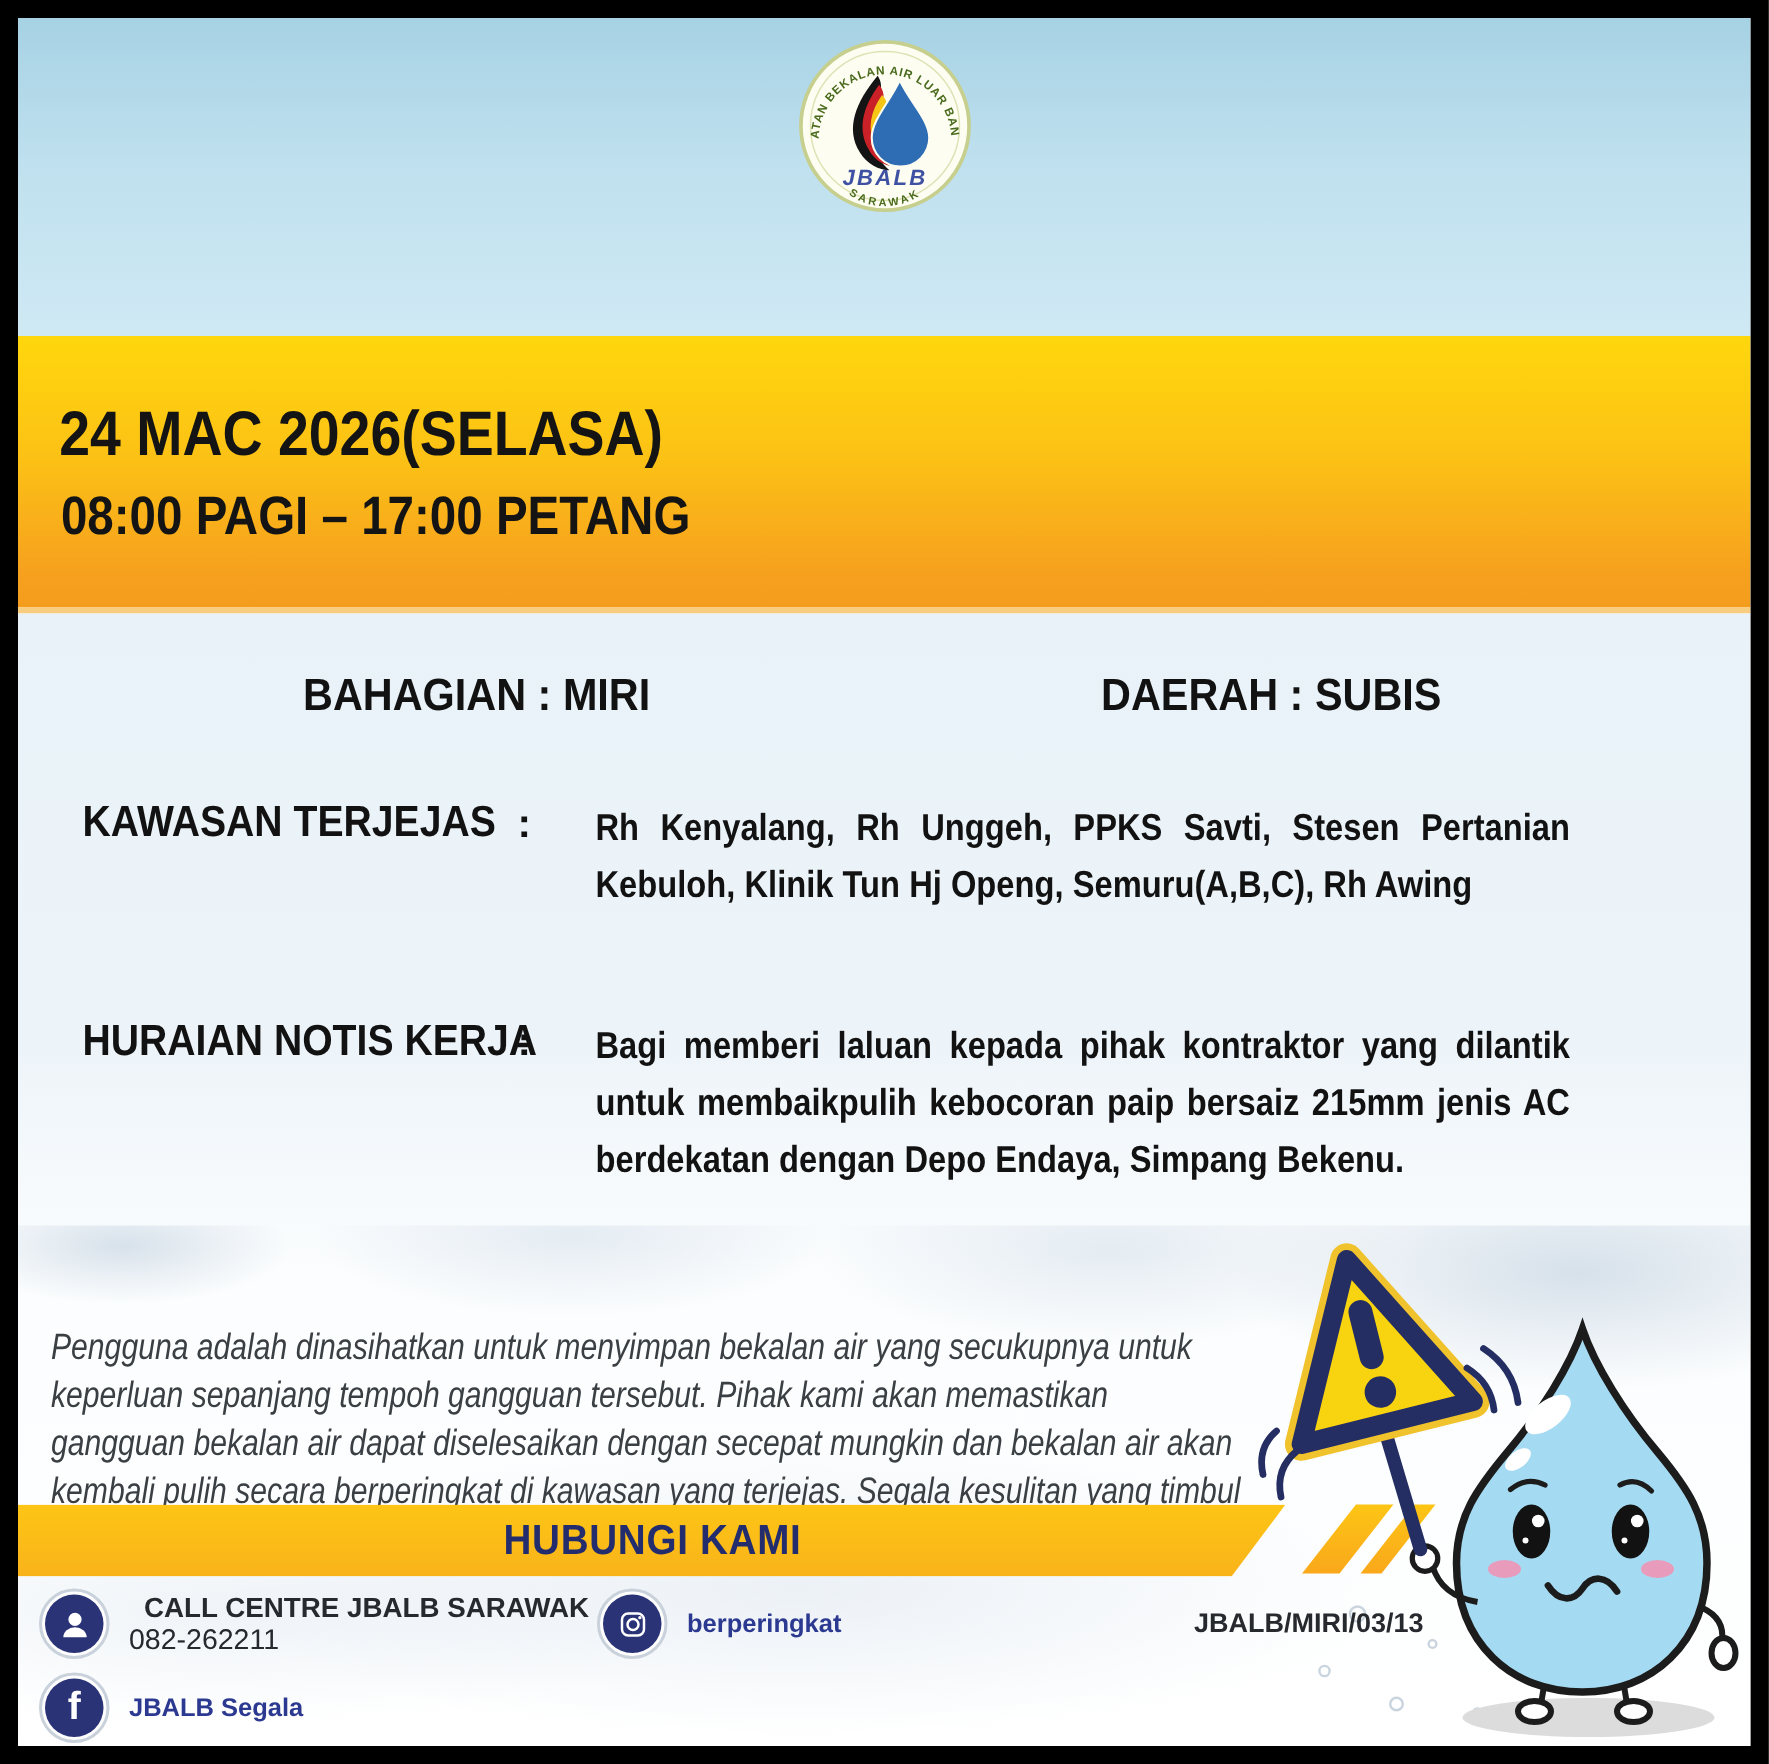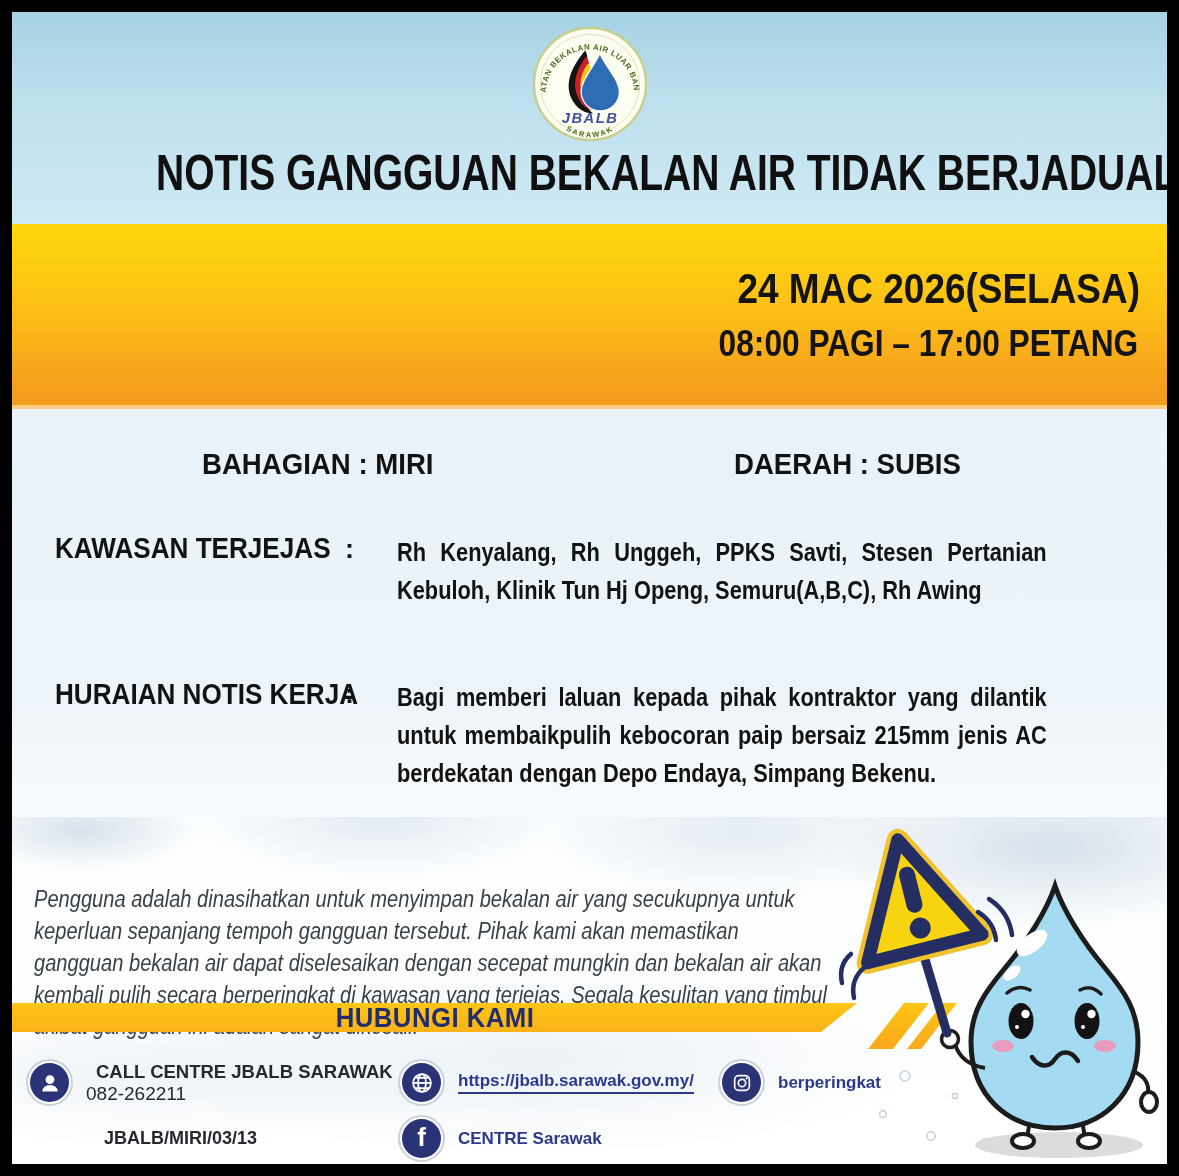--- a/index.html
+++ b/index.html
@@ -10,21 +10,21 @@
   
   .header{height:212px;background:linear-gradient(180deg,#a6d2e4 0%,#bfe0ee 45%,#cfe9f4 100%);
     display:flex;flex-direction:column;align-items:center;}
   .logo{width:118px;height:118px;margin-top:13px;flex:none;}
   .title-wrap{width:100%;text-align:center;margin-top:1px;}
   .title-inner{display:inline-block;white-space:nowrap;transform:scaleX(0.78);transform-origin:center;
     font-size:50px;font-weight:bold;color:#101010;letter-spacing:0;}
 
   
   .banner{height:185px;background:linear-gradient(180deg,#ffd70d 0%,#fcc115 45%,#f6a01e 88%,#f49d1d 100%);
-    border-bottom:4px solid #f9cd7f;display:flex;flex-direction:column;align-items:flex-end;justify-content:center;}
+    border-bottom:4px solid #f9cd7f;display:flex;flex-direction:column;align-items:flex-start;justify-content:center;}
   .banner .date{font-size:42px;font-weight:bold;color:#141414;transform:scaleX(0.88);white-space:nowrap;}
   .banner .time{font-size:36px;font-weight:bold;color:#141414;transform:scaleX(0.88);white-space:nowrap;margin-top:10px;}
 
   
   .content{position:relative;height:755px;background:linear-gradient(180deg,#e8f2f8 0%,#edf4f9 38%,#fbfdfe 58%,#ffffff 100%);}
   .splash{position:absolute;left:0;right:0;top:408px;bottom:0;pointer-events:none;background:
     radial-gradient(160px 55px at 6% 4%,rgba(188,204,219,.55),rgba(188,204,219,0) 70%),
     radial-gradient(240px 75px at 32% 2%,rgba(203,216,229,.45),rgba(203,216,229,0) 72%),
     radial-gradient(280px 90px at 63% 5%,rgba(196,211,225,.40),rgba(196,211,225,0) 70%),
     radial-gradient(320px 110px at 90% 9%,rgba(185,202,218,.55),rgba(185,202,218,0) 72%),
@@ -39,21 +39,21 @@
   .row-colon{position:absolute;left:333px;font-size:27px;font-weight:bold;color:#121212;}
   .row-text{position:absolute;left:385px;width:745px;font-size:25px;font-weight:bold;color:#121212;
     transform:scaleX(0.872);transform-origin:left top;text-align:justify;line-height:1.52;}
   .kaw-label{top:123px;} .kaw-colon{top:125px;} .kaw-text{top:124px;}
   .hur-label{top:269px;} .hur-colon{top:270px;} .hur-text{top:269px;}
 
   .disclaimer{position:absolute;left:22px;top:474px;width:972px;transform:scaleX(0.82);transform-origin:left top;
     font-size:24.5px;font-style:italic;color:#3a3f44;line-height:1.3;z-index:2;}
 
   
-  .cbanner{position:absolute;left:0;top:594px;width:845px;height:29px;z-index:2;
+  .cbanner{position:absolute;left:0;top:594px;width:845px;height:48px;z-index:2;
     background:linear-gradient(180deg,#fdc515 0%,#f9b31a 100%);
     clip-path:polygon(0 0,100% 0,calc(100% - 36px) 100%,0 100%);
     display:flex;align-items:center;justify-content:center;}
   .cbanner span{font-size:28px;font-weight:bold;color:#232d6e;transform:scaleX(0.92);letter-spacing:.5px;}
   .stripe{position:absolute;top:594px;height:46px;background:linear-gradient(180deg,#fdc515,#f9a81b);transform:skewX(-38deg);z-index:2;}
   .stripe1{left:874px;width:25px;} .stripe2{left:913px;width:14px;}
 
   
   .footer{position:absolute;left:14px;top:650px;width:860px;z-index:4;display:grid;
     grid-template-columns:372px 320px auto;grid-row-gap:9px;align-items:center;}
@@ -91,23 +91,20 @@
         </text>
         <path d="M55 26 C 40 44 33 62 43 78 C 48 86 56 90 63 90 C 52 80 47 66 52 52 C 56 42 60 33 55 26 Z" fill="#141414"></path>
         <path d="M56 32 C 45 47 41 62 49 76 C 52 82 58 86 63 87 C 55 77 52 64 56 52 C 59 44 61 38 56 32 Z" fill="#c92127"></path>
         <path d="M58 39 C 50 50 48 62 53 73 C 56 79 61 83 64 84 C 58 74 56 63 60 53 C 62 47 62 43 58 39 Z" fill="#f6c515"></path>
         <path d="M70 29 C 77 44 90 56 90 68 A 19.5 19.5 0 0 1 51 68 C 51 56 63 44 70 29 Z" fill="#2e6db4" stroke="#fdfdf1" stroke-width="1.4"></path>
         <text x="60" y="100" text-anchor="middle" font-size="15" font-weight="bold" font-style="italic" fill="#3f51a3" letter-spacing="1.5">JBALB</text>
         <text font-size="7.5" font-weight="bold" fill="#4a6b1d" letter-spacing="2">
           <textPath href="#lgArcBot" startOffset="50%" text-anchor="middle">SARAWAK</textPath>
         </text>
       </svg>
-      <div class="title-wrap">
-        <span class="title-inner">NOTIS GANGGUAN BEKALAN AIR TIDAK BERJADUAL</span>
-      </div>
     </div>
 
     <div class="banner">
       <div class="date">24 MAC 2026(SELASA)</div>
       <div class="time">08:00 PAGI – 17:00 PETANG</div>
     </div>
 
     <div class="content">
       <div class="splash"></div>
 
@@ -141,34 +138,20 @@
                 <path d="M4.2 20.5 a7.8 6.6 0 0 1 15.6 0 Z" fill="#fff"></path>
               </svg>
             </span>
           </span>
           <div>
             <div class="ctext-title">CALL CENTRE JBALB SARAWAK</div>
             <div class="ctext-phone">082-262211</div>
           </div>
         </div>
 
-        <div class="citem">
-          <span class="cicon-ring">
-            <span class="cicon">
-              <svg width="26" height="26" viewBox="0 0 24 24" fill="none" stroke="#fff" stroke-width="1.7">
-                <circle cx="12" cy="12" r="8.2"></circle>
-                <ellipse cx="12" cy="12" rx="3.6" ry="8.2"></ellipse>
-                <line x1="3.8" y1="12" x2="20.2" y2="12"></line>
-                <line x1="5" y1="7.2" x2="19" y2="7.2"></line>
-                <line x1="5" y1="16.8" x2="19" y2="16.8"></line>
-              </svg>
-            </span>
-          </span>
-          <span class="clink underlined">https://jbalb.sarawak.gov.my/</span>
-        </div>
 
         <div class="citem">
           <span class="cicon-ring">
             <span class="cicon">
               <svg width="22" height="22" viewBox="0 0 24 24" fill="none" stroke="#fff" stroke-width="1.8">
                 <rect x="4" y="4" width="16" height="16" rx="4.5"></rect>
                 <circle cx="12" cy="12" r="4"></circle>
                 <circle cx="17" cy="7" r="1.2" fill="#fff" stroke="none"></circle>
               </svg>
             </span>
@@ -177,21 +160,21 @@
         </div>
 
         <div class="cref">JBALB/MIRI/03/13</div>
 
         <div class="citem">
           <span class="cicon-ring">
             <span class="cicon">
               <span class="fb-glyph">f</span>
             </span>
           </span>
-          <span class="clink">CENTRE Sarawak</span>
+          <span class="clink">JBALB Segala</span>
         </div>
         <div></div>
       </div>
 
       <svg class="mascot" viewBox="0 0 330 360">
 
         <g stroke="#c9d4de" stroke-width="1.6" fill="none">
           <circle cx="70" cy="270" r="5"></circle>
           <circle cx="48" cy="308" r="3.4"></circle>
           <circle cx="96" cy="330" r="4.2"></circle>

